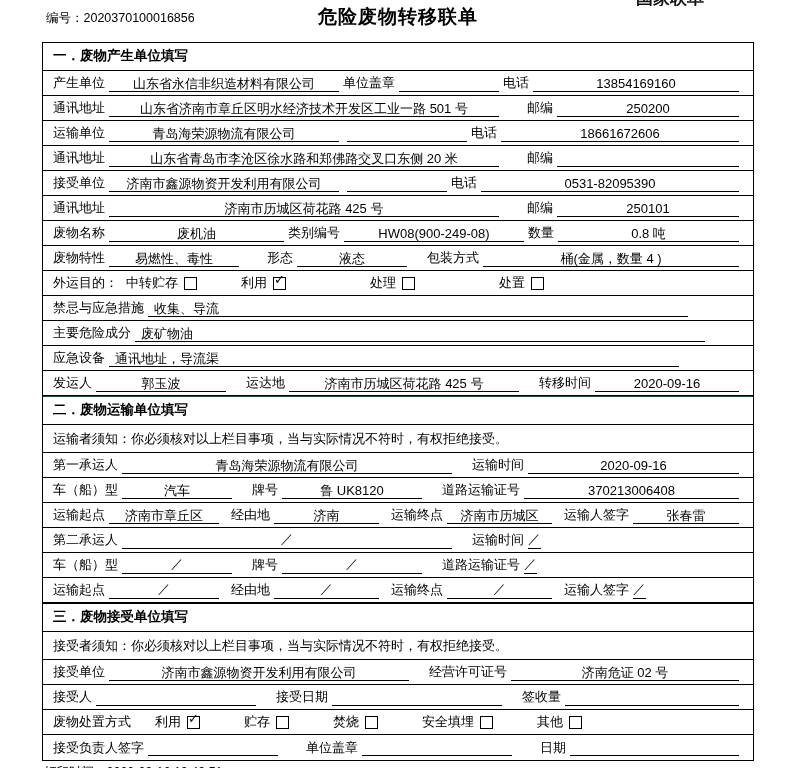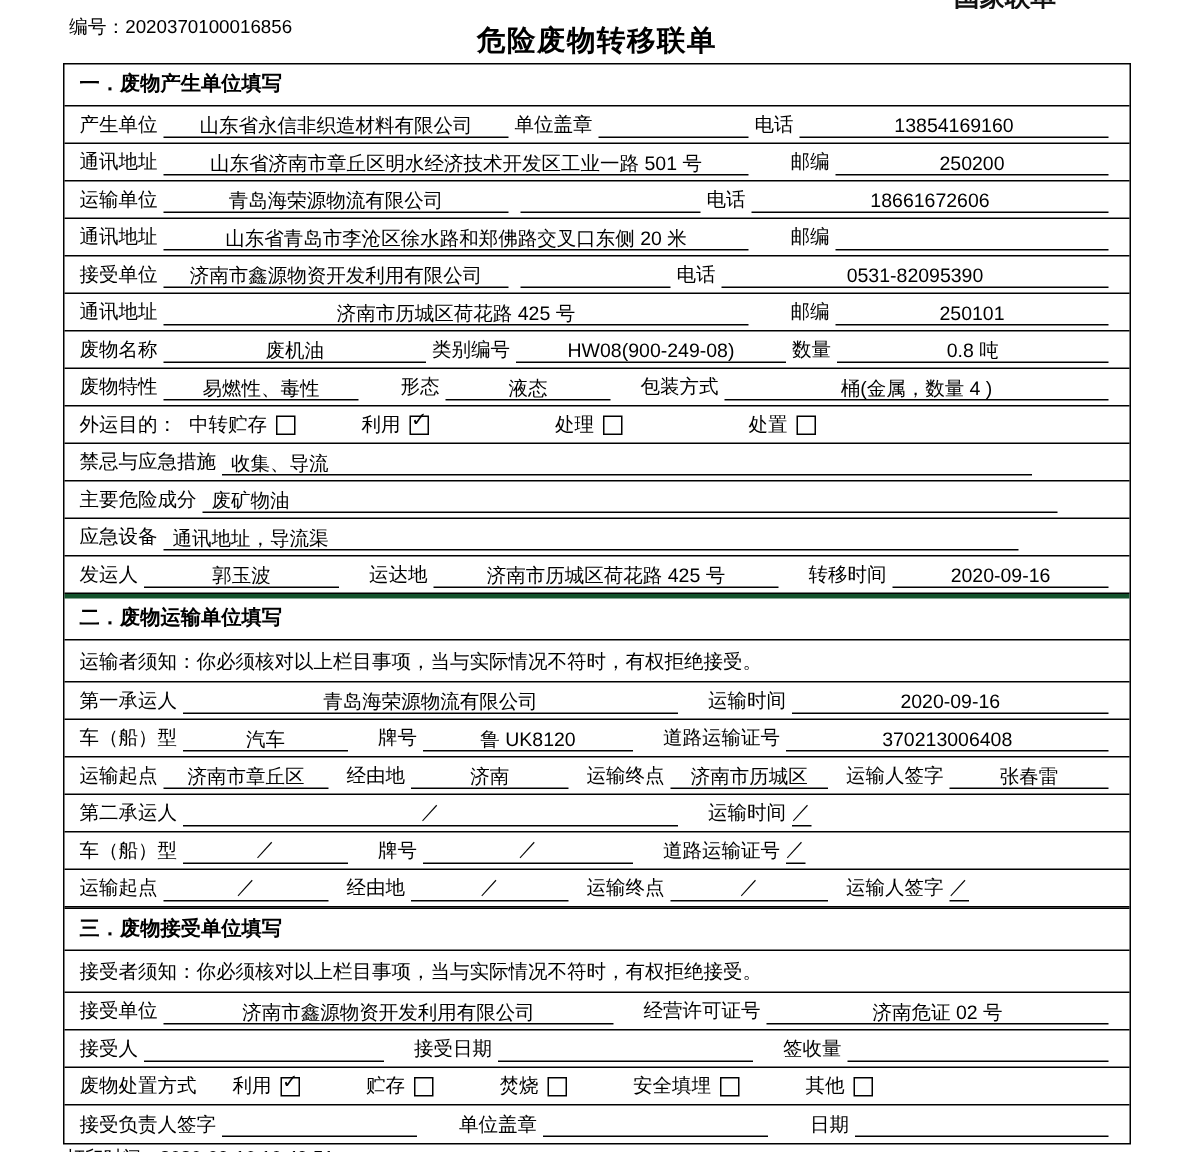--- a/index.html
+++ b/index.html
@@ -31,21 +31,21 @@
     position: absolute;
     left: 46px;
     top: 10px;
     font-size: 12.5px;
     white-space: nowrap;
   }
   .doc-title {
     position: absolute;
     left: 0;
     right: 0;
-    top: 14px;
+    top: 4px;
     text-align: center;
     font-size: 19px;
     font-weight: bold;
     letter-spacing: 1px;
   }
   .corner-stamp {
     position: absolute;
     right: 92px;
     top: -6px;
     font-size: 17px;
@@ -291,21 +291,21 @@
       <span class="lbl">发运人</span>
       <span class="val" style="width:130px">郭玉波</span>
       <span class="gap16"></span>
       <span class="lbl">运达地</span>
       <span class="val" style="width:230px">济南市历城区荷花路 425 号</span>
       <span class="gap16"></span>
       <span class="lbl">转移时间</span>
       <span class="val grow">2020-09-16</span>
     </div>
 
-    <div class="sec-head" style="border-top:3px solid #14532d">二．废物运输单位填写</div>
+    <div class="sec-head" style="border-top:1px solid #14532d">二．废物运输单位填写</div>
 
     <div class="row notice sep">
       <span class="notice-txt">运输者须知：你必须核对以上栏目事项，当与实际情况不符时，有权拒绝接受。</span>
     </div>
 
     <div class="row sep">
       <span class="lbl">第一承运人</span>
       <span class="val" style="width:330px">青岛海荣源物流有限公司</span>
       <span class="gap16"></span>
       <span class="lbl">运输时间</span>

